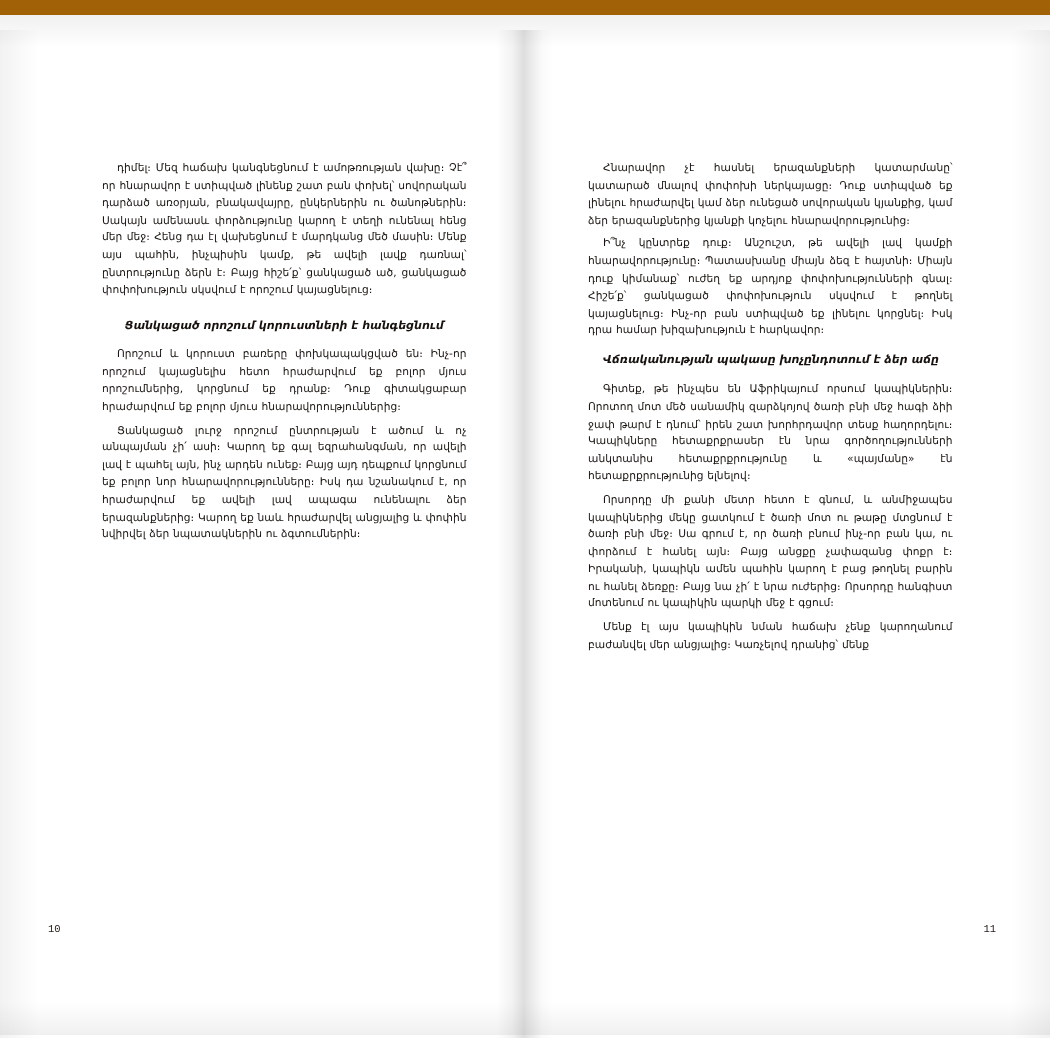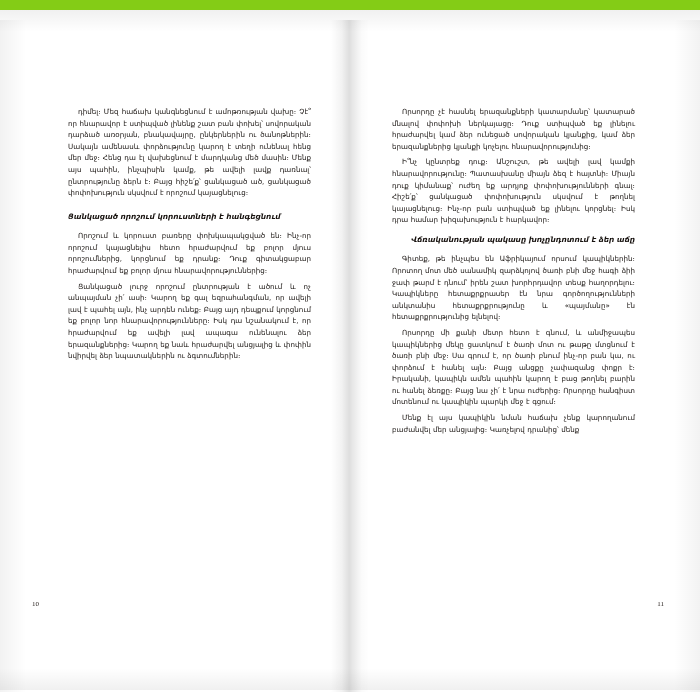--- a/index.html
+++ b/index.html
@@ -11,21 +11,21 @@
     height: 700px;
     background: #ffffff;
     font-family: "DejaVu Sans", sans-serif;
     overflow: hidden;
   }
 
   .book {
     position: relative;
     width: 700px;
     height: 612px;
-    background: #84cc16;
+    background: #a16207;
   }
 
   
   .spread {
     position: absolute;
     left: 0;
     top: 10px;
     width: 700px;
     height: 680px;
     background: #ffffff;
@@ -99,34 +99,35 @@
 
   .gap-small { height: 4px; }
   .gap-mid { height: 8px; }
 
   .section-heading {
     font-size: 7.4px;
     line-height: 11.4px;
     font-weight: bold;
     font-style: italic;
     color: #17120f;
+    text-align: center;
     margin: 0;
     padding: 0;
   }
   .section-heading.left-align {
-    text-align: right;
+    text-align: left;
     text-indent: 10px;
   }
 
   .folio {
     position: absolute;
-    bottom: 82px;
+    bottom: 66px;
     font-size: 7px;
     color: #2a2320;
-    font-family: Liberation Serif, serif;
+    font-family: Liberation Mono, monospace;
   }
   .folio-left { left: 32px; }
   .folio-right { right: 36px; }
 </style>
 </head>
 <body>
 
 <div class="book">
   <div class="spread">
 
@@ -135,21 +136,21 @@
       <div class="gap-small"></div>
       <div class="gap-mid"></div>
       <p class="section-heading">Ցանկացած որոշում կորուստների է հանգեցնում</p>
       <div class="gap-mid"></div>
       <p class="para">Որոշում և կորուստ բառերը փոխկապակցված են։ Ինչ-որ որոշում կայացնելիս հետո հրաժարվում եք բոլոր մյուս որոշումներից, կորցնում եք դրանք։ Դուք գիտակցաբար հրաժարվում եք բոլոր մյուս հնարավորություններից։</p>
       <div class="gap-small"></div>
       <p class="para">Ցանկացած լուրջ որոշում ընտրության է ածում և ոչ անպայման չի՛ ասի։ Կարող եք գալ եզրահանգման, որ ավելի լավ է պահել այն, ինչ արդեն ունեք։ Բայց այդ դեպքում կորցնում եք բոլոր նոր հնարավորությունները։ Իսկ դա նշանակում է, որ հրաժարվում եք ավելի լավ ապագա ունենալու ձեր երազանքներից։ Կարող եք նաև հրաժարվել անցյալից և փոփին նվիրվել ձեր նպատակներին ու ձգտումներին։</p>
     </div>
 
     <div class="page page-right">
-      <p class="para">Որսորդը չէ հասնել երազանքների կատարմանը՝ կատարած մնալով փոփոխի ներկայացը։ Դուք ստիպված եք լինելու հրաժարվել կամ ձեր ունեցած սովորական կյանքից, կամ ձեր երազանքներից կյանքի կոչելու հնարավորությունից։</p>
+      <p class="para">Հնարավոր չէ հասնել երազանքների կատարմանը՝ կատարած մնալով փոփոխի ներկայացը։ Դուք ստիպված եք լինելու հրաժարվել կամ ձեր ունեցած սովորական կյանքից, կամ ձեր երազանքներից կյանքի կոչելու հնարավորությունից։</p>
       <div class="gap-small"></div>
       <p class="para">Ի՞նչ կընտրեք դուք։ Անշուշտ, թե ավելի լավ կամքի հնարավորությունը։ Պատասխանը միայն ձեզ է հայտնի։ Միայն դուք կիմանաք՝ ուժեղ եք արդյոք փոփոխությունների գնալ։ Հիշե՛ք՝ ցանկացած փոփոխություն սկսվում է թողնել կայացնելուց։ Ինչ-որ բան ստիպված եք լինելու կորցնել։ Իսկ դրա համար խիզախություն է հարկավոր։</p>
       <div class="gap-mid"></div>
       <p class="section-heading left-align">Վճռականության պակասը խոչընդոտում է ձեր աճը</p>
       <div class="gap-mid"></div>
       <p class="para">Գիտեք, թե ինչպես են Աֆրիկայում որսում կապիկներին։ Որոտող մոտ մեծ սանամիկ զարձկոյով ծառի բնի մեջ հագի ձիի ջափ թարմ է դնում՝ իրեն շատ խորհրդավոր տեսք հաղորդելու։ Կապիկները հետաքրքրասեր էն նրա գործողությունների անկտանիս հետաքրքրությունը և «պայմանը» էն հետաքրքրությունից ելնելով։</p>
       <div class="gap-small"></div>
       <p class="para">Որսորդը մի քանի մետր հետո է գնում, և անմիջապես կապիկներից մեկը ցատկում է ծառի մոտ ու թաթը մտցնում է ծառի բնի մեջ։ Սա գրում է, որ ծառի բնում ինչ-որ բան կա, ու փորձում է հանել այն։ Բայց անցքը չափազանց փոքր է։ Իրականի, կապիկն ամեն պահին կարող է բաց թողնել բարին ու հանել ձեռքը։ Բայց նա չի՛ է նրա ուժերից։ Որսորդը հանգիստ մոտենում ու կապիկին պարկի մեջ է գցում։</p>
       <div class="gap-small"></div>
       <p class="para">Մենք էլ այս կապիկին նման հաճախ չենք կարողանում բաժանվել մեր անցյալից։ Կառչելով դրանից՝ մենք</p>

